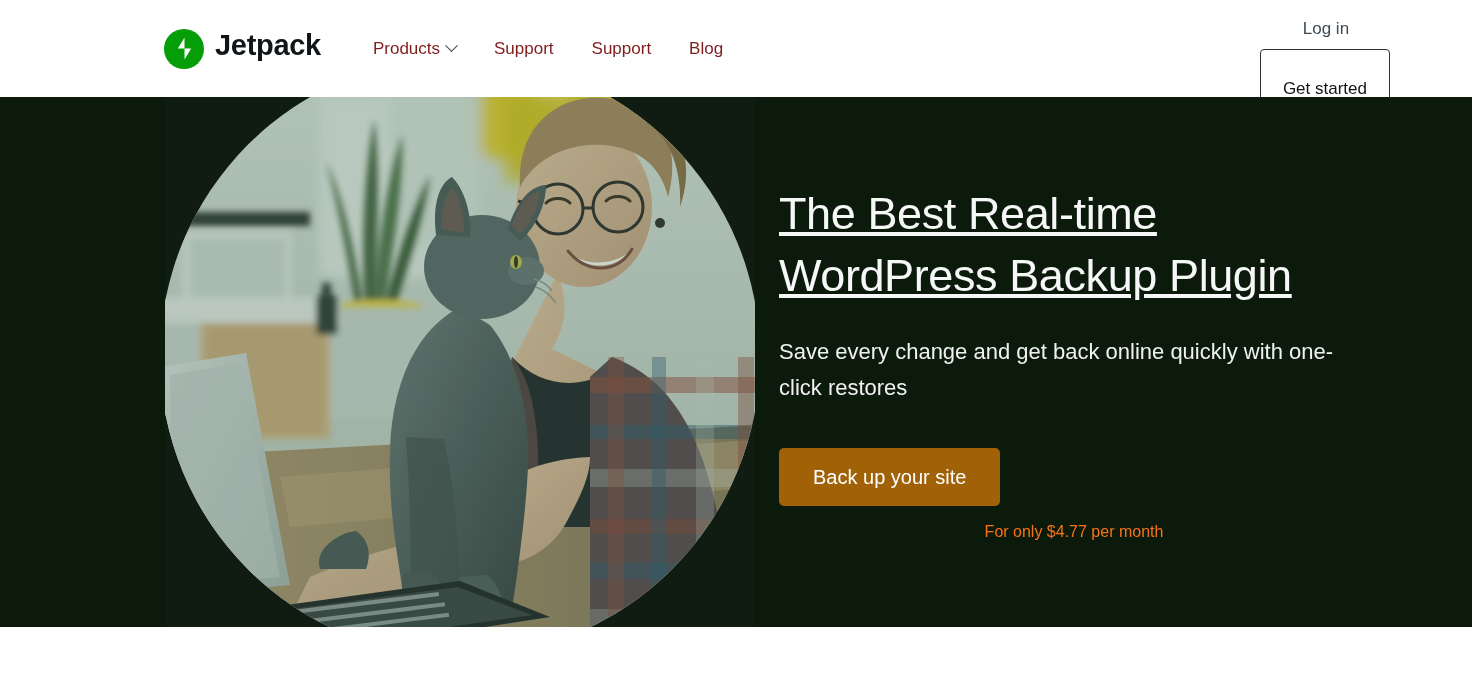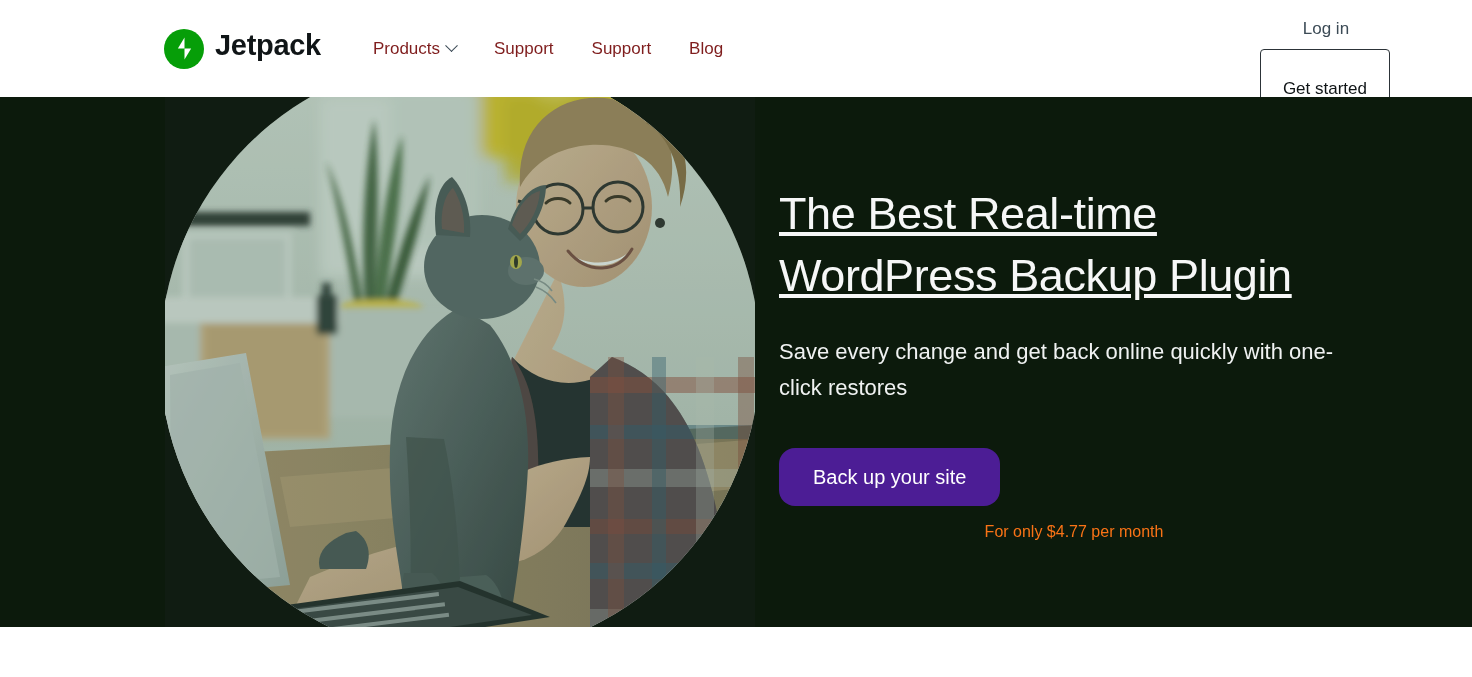--- a/index.html
+++ b/index.html
@@ -149,24 +149,24 @@
     color: #f0f2f2;
     margin-bottom: 42px;
     max-width: 590px;
   }
   .hero-actions {
     display: flex;
     flex-direction: column;
     align-items: flex-start;
   }
   .cta-primary {
-    background: #4c1d95;
+    background: #a16207;
     color: #ffffff;
     border: none;
-    border-radius: 16px;
+    border-radius: 5px;
     font-size: 20px;
     font-family: "Liberation Sans", sans-serif;
     padding: 19px 34px;
     cursor: pointer;
     line-height: 1;
   }
   .cta-note {
     font-size: 16px;
     color: #f97316;
     margin-top: 17px;

